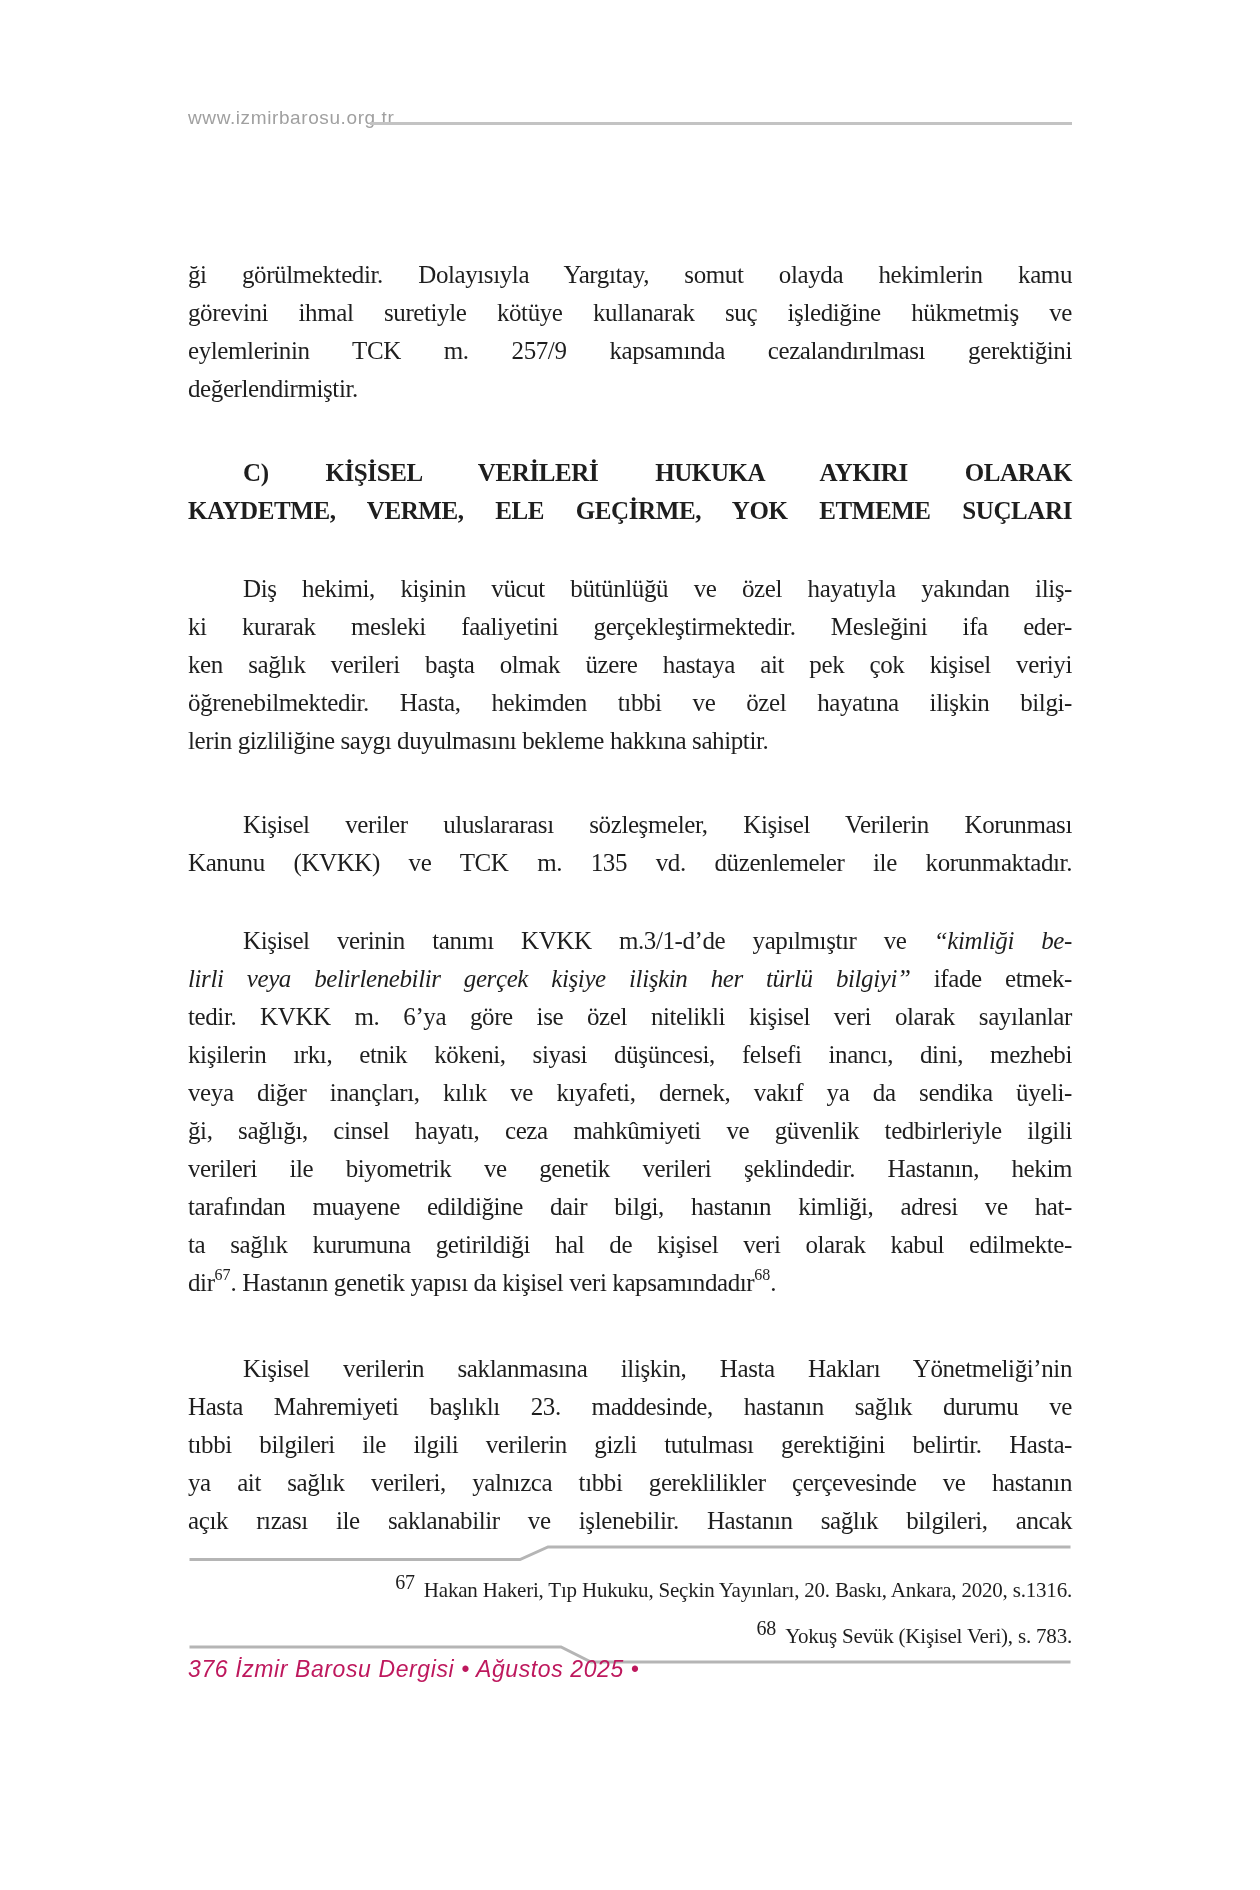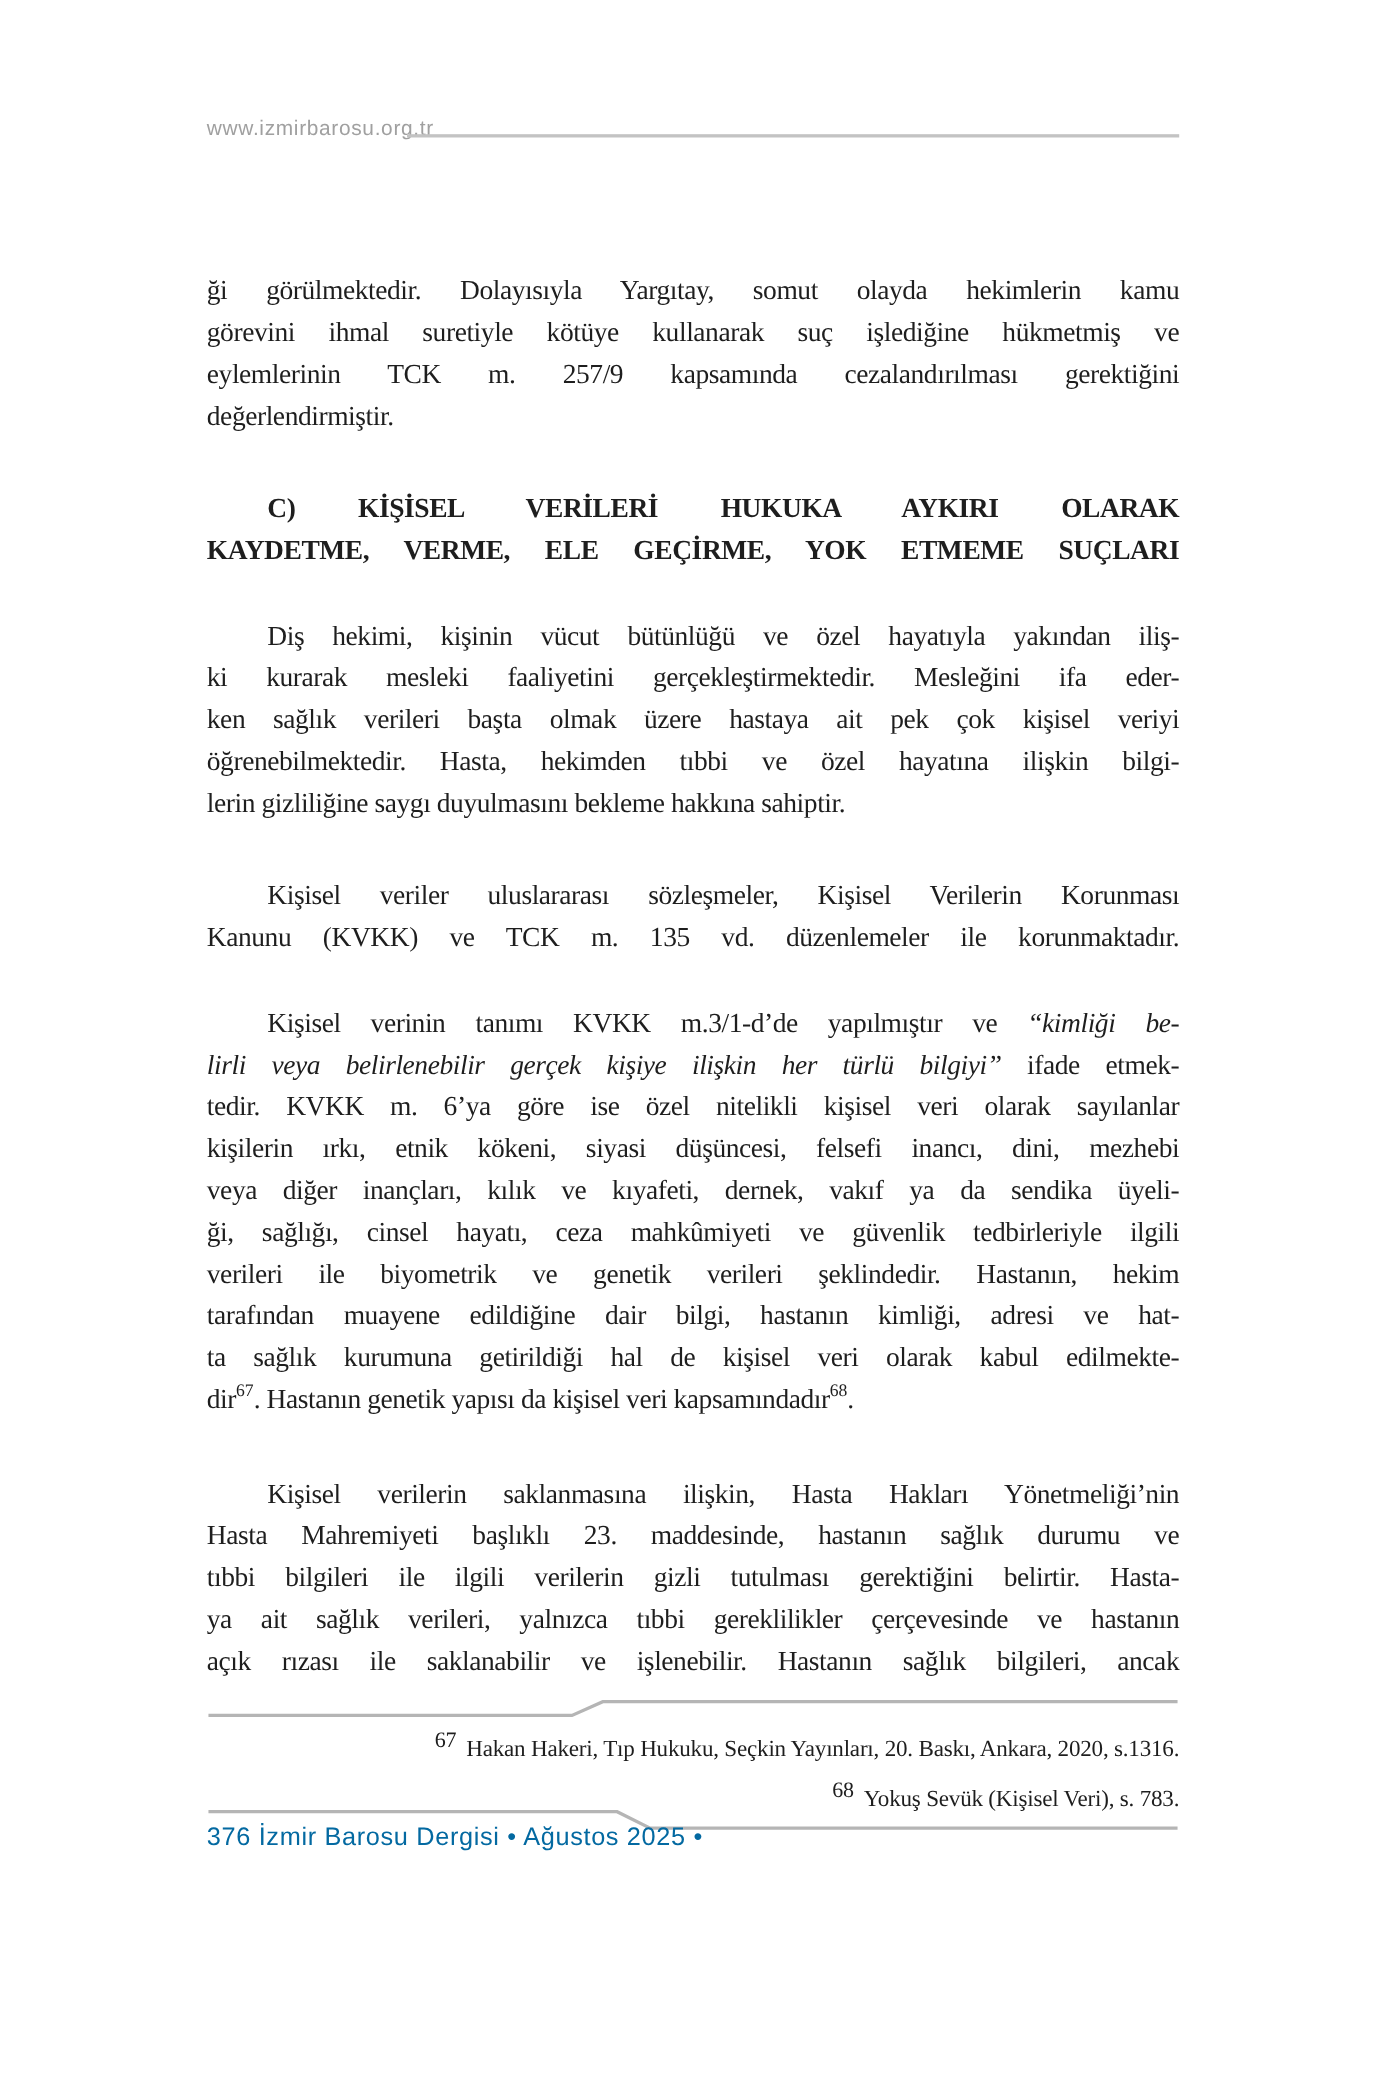--- a/index.html
+++ b/index.html
@@ -21,21 +21,21 @@
     color:#a0a0a0; letter-spacing:0.6px;
   }
   .hdr-rule {
     position:absolute; left:370px; top:122px;
     width:702px; height:3px; background:#c3c3c3;
   }
 
   
   .para {
     position:absolute; left:188px; width:884px;
-    font-size:25px; line-height:38px; letter-spacing:-0.4px;
+    font-size:25px; line-height:38px; letter-spacing:-0.4px;margin-top:10px;
   }
   .ln { height:38px; text-align:justify; text-align-last:justify; white-space:normal; }
   .ln.last { text-align-last:left; }
   .indent { text-indent:55px; }
   .heading .ln { font-weight:bold; }
   .ital { font-style:italic; }
   sup.ref {
     font-size:16px; line-height:0; letter-spacing:0;
     vertical-align:11px;
   }
@@ -47,21 +47,21 @@
     font-size:21px; line-height:27px; letter-spacing:-0.2px;
     text-align:right;
   }
   .fn-num { font-size:20px; vertical-align:8px; margin-right:9px; }
 
   
   .ftr-text {
     position:absolute; left:188px; top:1654px;
     font-family:"Liberation Sans", sans-serif;
     font-size:23px; line-height:30px;
-    color:#0369a1; letter-spacing:0.6px;
+    color:#be185d; letter-spacing:0.6px;font-style:italic;
   }
 </style>
 </head>
 <body>
 
 <div class="page">
 
   <div class="hdr-url">www.izmirbarosu.org.tr</div>
   <div class="hdr-rule"></div>
 

